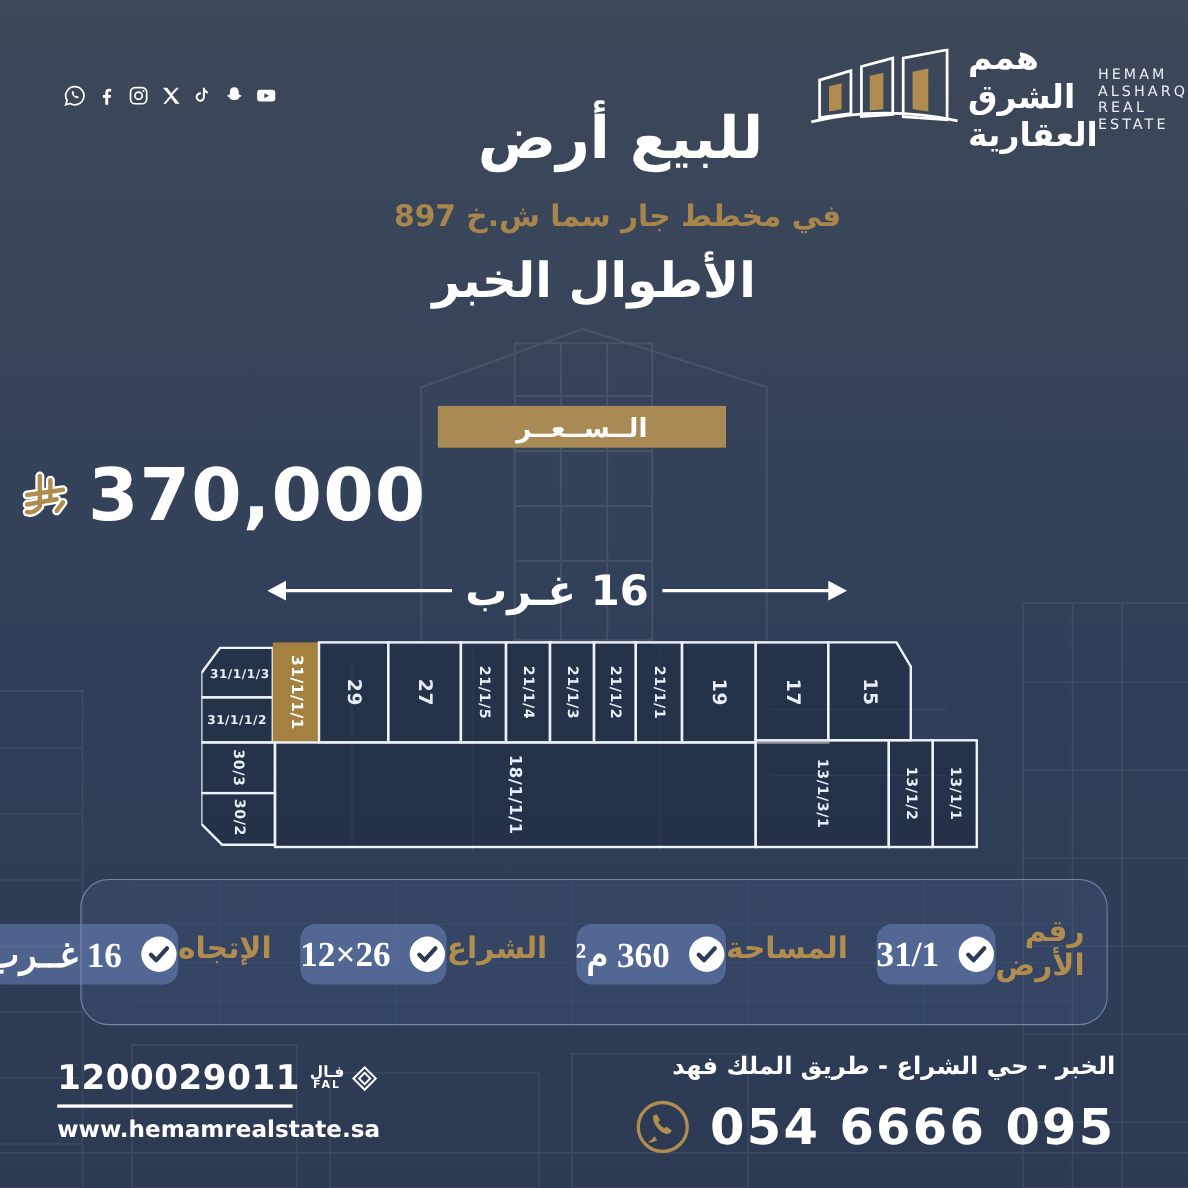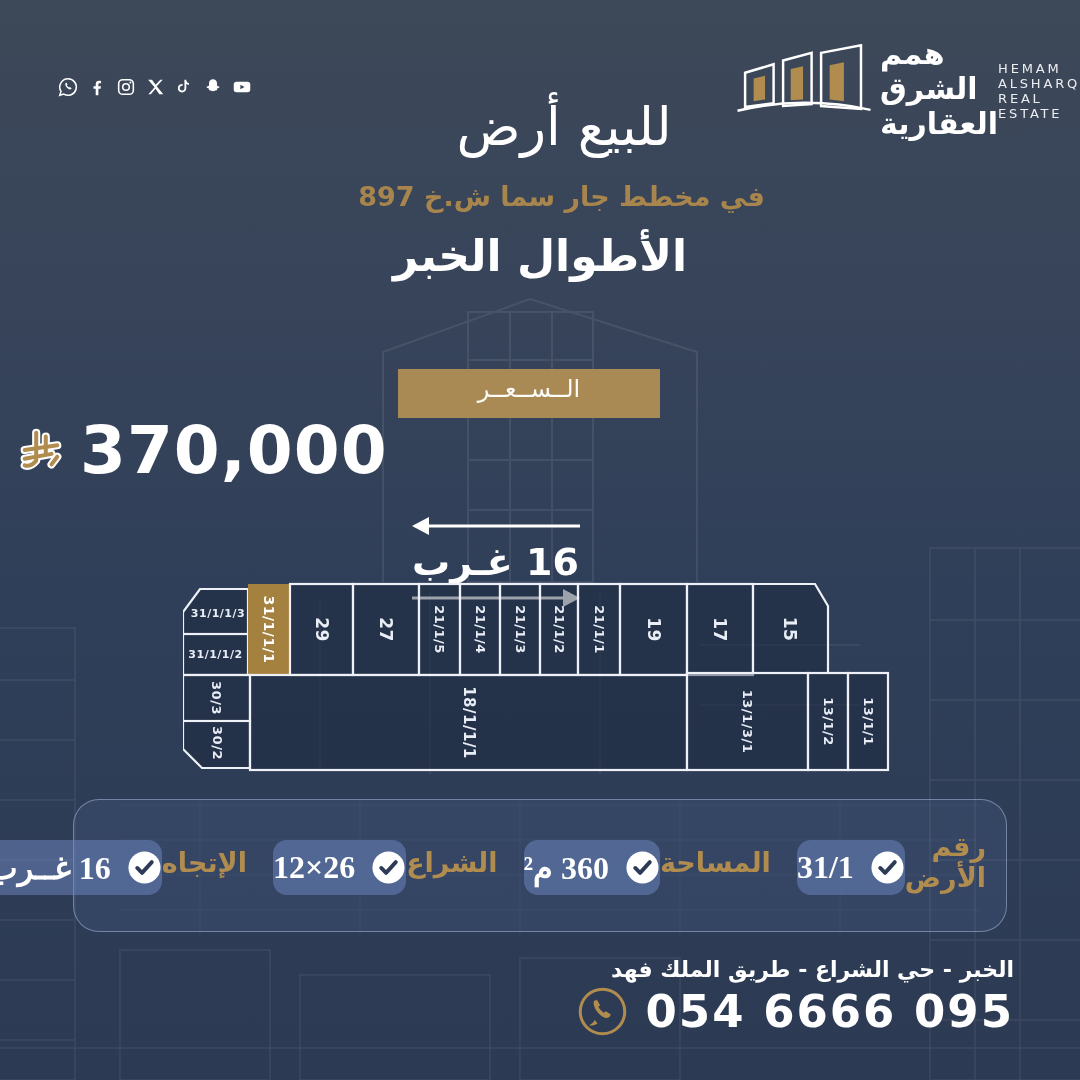--- a/index.html
+++ b/index.html
@@ -22,30 +22,30 @@
   .social{position:absolute;left:57px;top:76px;z-index:3;display:flex;direction:ltr;align-items:center;gap:7px;}
   .s-icon{display:block;width:22px;height:22px;}
   .s-icon svg{width:22px;height:22px;}
   
   .brand{position:absolute;top:34px;right:48px;width:304px;z-index:3;display:flex;align-items:center;color:#fff;}
   .brand-icon svg{width:152px;height:88px;}
   .brand-ar{font-size:30px;font-weight:bold;margin-top:2px;}
   .brand-en{font-size:13px;letter-spacing:2.8px;margin-top:7px;color:#eceef1;}
   
   .header-text{position:absolute;left:0;right:0;top:99px;z-index:3;text-align:center;direction:rtl;color:#fff;}
-  .h-title{font-size:53px;font-weight:normal;line-height:1.05;padding-left:48px;}
+  .h-title{font-size:53px;font-weight:bold;line-height:1.05;padding-left:48px;}
   .h-plan{font-size:27px;font-weight:bold;color:#a8854d;margin-top:26px;padding-left:43px;}
   .h-area{font-size:44px;font-weight:bold;margin-top:18px;}
   
-  .price-label{position:absolute;left:398px;top:369px;width:262px;height:49px;z-index:3;background:#a98a55;color:#fdfcf9;font-size:24px;font-weight:normal;text-align:center;line-height:40px;letter-spacing:1px;direction:rtl;}
+  .price-label{position:absolute;left:398px;top:369px;width:262px;height:38px;z-index:3;background:#a98a55;color:#fdfcf9;font-size:24px;font-weight:bold;text-align:center;line-height:40px;letter-spacing:1px;direction:rtl;}
   .price-row{position:absolute;left:0;right:56px;top:412px;z-index:3;display:flex;direction:ltr;justify-content:flex-start;align-items:center;gap:16px;margin-left:18px;}
   .riyal svg{width:46px;height:46px;}
   .price-value{color:#fff;font-size:66px;font-weight:bold;letter-spacing:1px;direction:ltr;}
   
-  .frontage{position:absolute;left:243px;top:512px;width:505px;height:50px;z-index:3;display:flex;direction:ltr;align-items:center;flex-direction:column;}
+  .frontage{position:absolute;left:243px;top:512px;width:505px;height:50px;z-index:3;display:flex;direction:ltr;align-items:center;}
   .frontage svg{flex:none;}
   .f-label{flex:none;color:#fff;font-size:38px;font-weight:bold;padding:0 12px;white-space:nowrap;direction:rtl;}
   
   .plot-map{position:absolute;left:183px;top:582px;z-index:3;}
   
   .details{position:absolute;left:73px;top:799px;width:934px;height:133px;z-index:3;box-sizing:border-box;
     border-radius:26px;background:rgba(98,126,184,.14);border:1.6px solid rgba(176,194,230,.5);
     display:flex;direction:rtl;align-items:center;padding:4px 20px 0;gap:26px;}
   .detail-item{flex:1;display:flex;flex-direction:row;align-items:center;}
   .detail-item:nth-child(3){flex:1.12;}
@@ -60,21 +60,21 @@
   .unified{font-size:31px;font-weight:bold;letter-spacing:.5px;direction:ltr;}
   .fal{display:flex;direction:ltr;align-items:center;gap:5px;}
   .fal-text{display:flex;flex-direction:column;align-items:center;line-height:1;}
   .fal-ar{font-size:14px;font-weight:bold;}
   .fal-en{font-size:10px;font-weight:bold;letter-spacing:2px;}
   .fal-mark svg{width:27px;height:27px;}
   .fl-line{border-top:3px solid #fff;margin:6px 0 8px;}
   .website{font-size:21px;font-weight:bold;direction:ltr;}
   .footer-right{position:absolute;right:66px;top:957px;z-index:3;color:#fff;text-align:right;}
   .address{font-size:22px;font-weight:bold;direction:rtl;}
-  .wa-row{display:flex;direction:ltr;justify-content:flex-end;align-items:center;gap:17px;margin-top:3px;}
+  .wa-row{display:flex;direction:ltr;justify-content:flex-end;align-items:center;gap:17px;margin-top:16px;}
   .wa-icon svg{width:53px;height:53px;}
   .wa-number{font-size:45px;font-weight:bold;letter-spacing:2px;direction:ltr;}
 </style>
 </head>
 <body>
 
 <div class="page">
 
   <svg class="sketch" width="1080" height="1080" viewBox="0 0 1080 1080">
     <g stroke="#ffffff" fill="none" opacity="0.08" stroke-width="2">
@@ -292,20 +292,39 @@
         <span class="check">
           <svg viewBox="0 0 36 36">
             <circle cx="18" cy="18" r="16.5" fill="#ffffff"></circle>
             <path d="M10.5 18.5l5 5 10-11" fill="none" stroke="#2d3b56" stroke-width="4" stroke-linecap="round" stroke-linejoin="round"></path>
           </svg>
         </span>
       </div>
     </div>
   </div>
 
+  <div class="footer-left">
+    <div class="fl-row1">
+      <span class="unified">1200029011</span>
+      <span class="fal">
+        <span class="fal-text">
+          <span class="fal-ar">فـال</span>
+          <span class="fal-en">FAL</span>
+        </span>
+        <span class="fal-mark">
+          <svg viewBox="0 0 30 30" fill="none" stroke="#ffffff" stroke-width="2">
+            <rect x="7" y="7" width="16" height="16" transform="rotate(45 15 15)"></rect>
+            <rect x="11" y="11" width="8" height="8" transform="rotate(45 15 15)"></rect>
+          </svg>
+        </span>
+      </span>
+    </div>
+    <div class="fl-line"></div>
+    <div class="website">www.hemamrealstate.sa</div>
+  </div>
 
   <div class="footer-right">
     <div class="address">الخبر - حي الشراع - طريق الملك فهد</div>
     <div class="wa-row">
       <span class="wa-icon">
         <svg viewBox="0 0 56 56">
           <circle cx="28" cy="28" r="23.5" fill="none" stroke="#b08c4f" stroke-width="3.2"></circle>
           <path d="M20 37c-2 2.8-3.6 4.2-6.2 5.8 3.5.4 6.3-.4 8.9-2.2z" fill="#b08c4f"></path>
           <path d="M19 17c-2 5 4.5 15.5 11.5 17.5 2.6.7 4.3-.2 5.3-1.6l1-1.6-5.3-3.6-2 1.6c-2.3-1.2-4.8-3.8-5.8-6.2l1.8-1.8-3.4-5.6z" fill="#b08c4f"></path>
         </svg>

